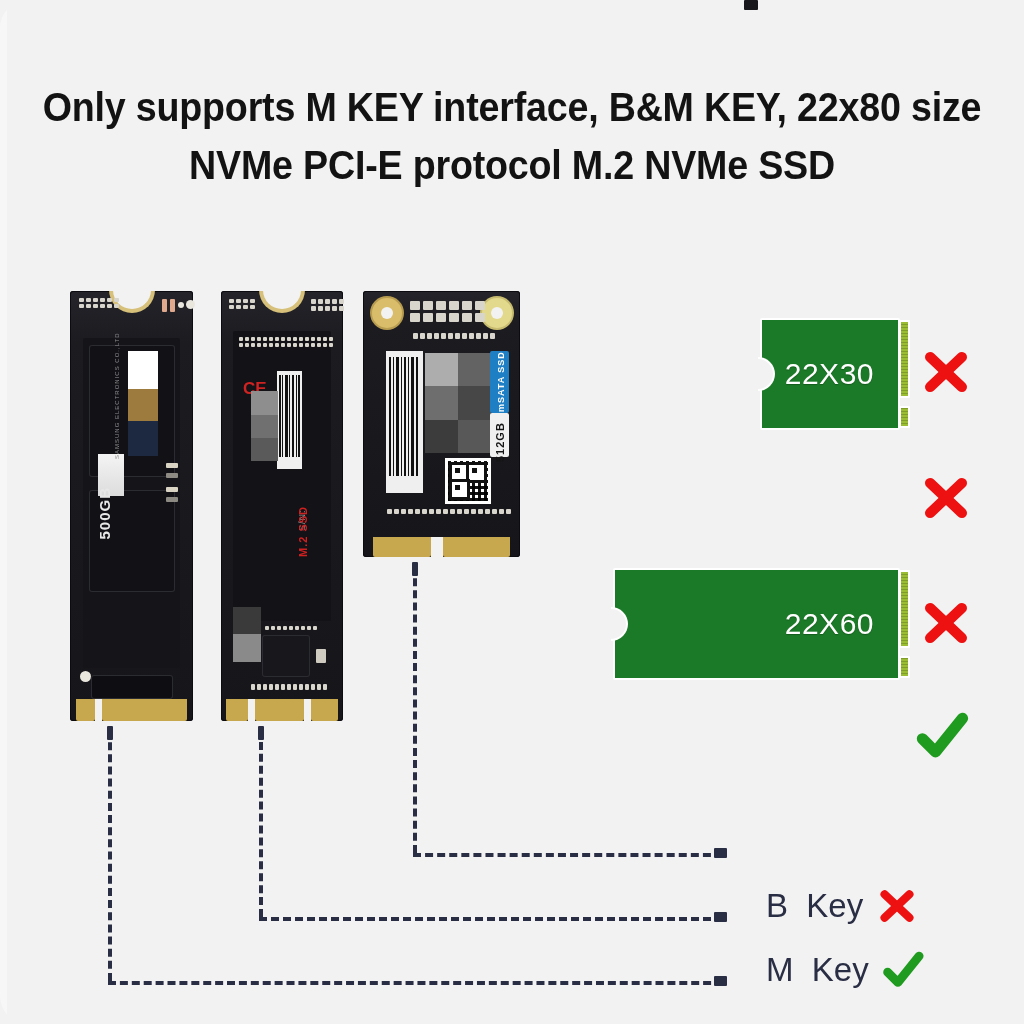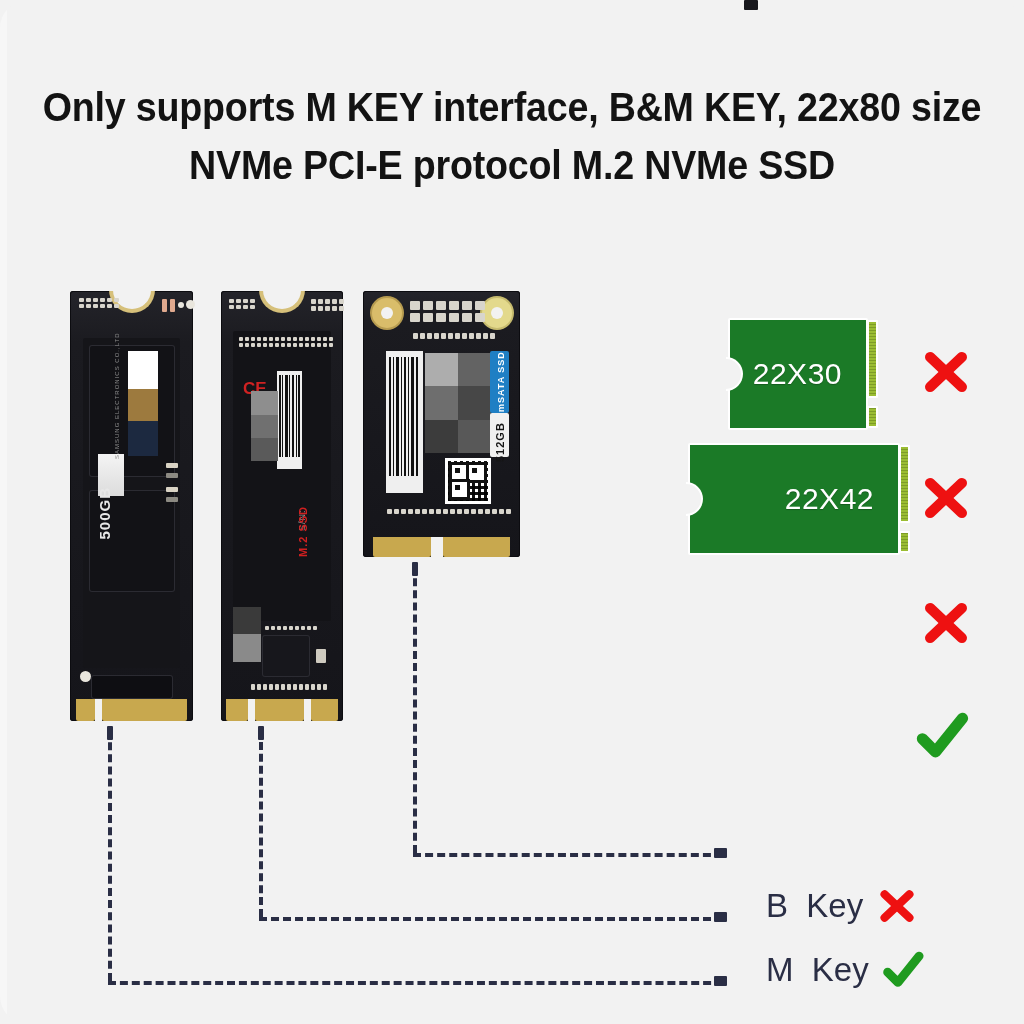--- a/index.html
+++ b/index.html
@@ -436,52 +436,52 @@
         <i></i>
     </div>
 
     <div class="conn" style="left:10px;bottom:0;width:137px;height:20px;">
       <div class="seg" style="width:58px;"></div>
       <div class="gap" style="width:12px;"></div>
       <div class="seg" style="width:67px;"></div>
     </div>
   </div>
 
-  <div class="card" style="left:728px;top:318px;width:140px;height:112px;">
+  <div class="card" style="left:760px;top:318px;width:140px;height:112px;">
     <div class="body"></div>
     <div class="notch" style="top:39px;"></div>
     <div class="pins" style="top:2px;height:78px;"></div>
     <div class="pins" style="top:88px;height:22px;"></div>
     <div class="lbl">22X30</div>
   </div>
   <div class="mark" style="left:918px;top:344px;">
     <svg viewBox="0 0 60 60">
         <g stroke="#ee1111" stroke-width="11" stroke-linecap="round">
           <line x1="13" y1="14" x2="47" y2="46"></line>
           <line x1="47" y1="14" x2="13" y2="46"></line>
         </g>
       </svg>
   </div>
 
-  <div class="card" style="left:688px;top:443px;width:212px;height:112px;">
-    <div class="body"></div>
-    <div class="notch" style="top:39px;"></div>
-    <div class="pins" style="top:2px;height:78px;"></div>
-    <div class="pins" style="top:88px;height:22px;"></div>
-    <div class="lbl">22X42</div>
-  </div>
   <div class="mark" style="left:918px;top:470px;">
     <svg viewBox="0 0 60 60">
         <g stroke="#ee1111" stroke-width="11" stroke-linecap="round">
           <line x1="13" y1="14" x2="47" y2="46"></line>
           <line x1="47" y1="14" x2="13" y2="46"></line>
         </g>
       </svg>
   </div>
 
+  <div class="card" style="left:613px;top:568px;width:287px;height:112px;">
+    <div class="body"></div>
+    <div class="notch" style="top:39px;"></div>
+    <div class="pins" style="top:2px;height:78px;"></div>
+    <div class="pins" style="top:88px;height:22px;"></div>
+    <div class="lbl">22X60</div>
+  </div>
   <div class="mark" style="left:918px;top:595px;">
     <svg viewBox="0 0 60 60">
         <g stroke="#ee1111" stroke-width="11" stroke-linecap="round">
           <line x1="13" y1="14" x2="47" y2="46"></line>
           <line x1="47" y1="14" x2="13" y2="46"></line>
         </g>
       </svg>
   </div>
 
   <div class="mark" style="left:914px;top:708px;">

